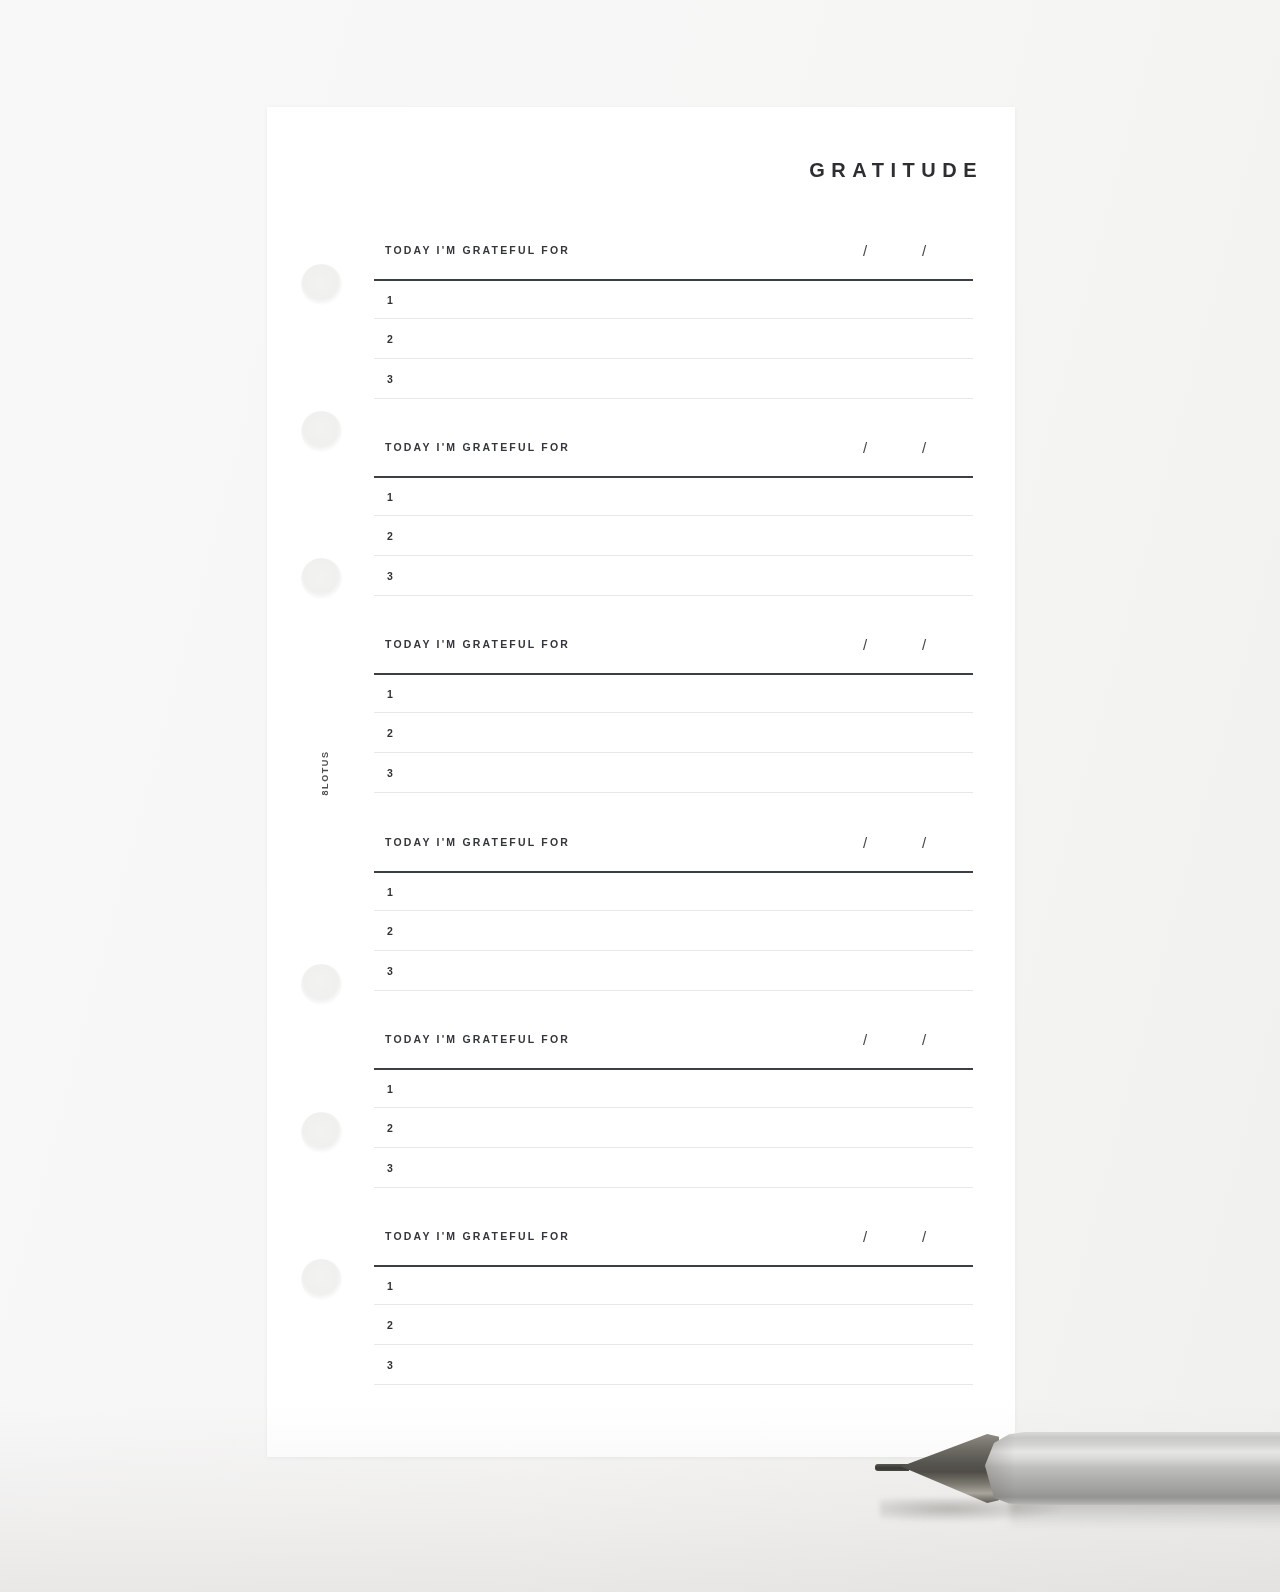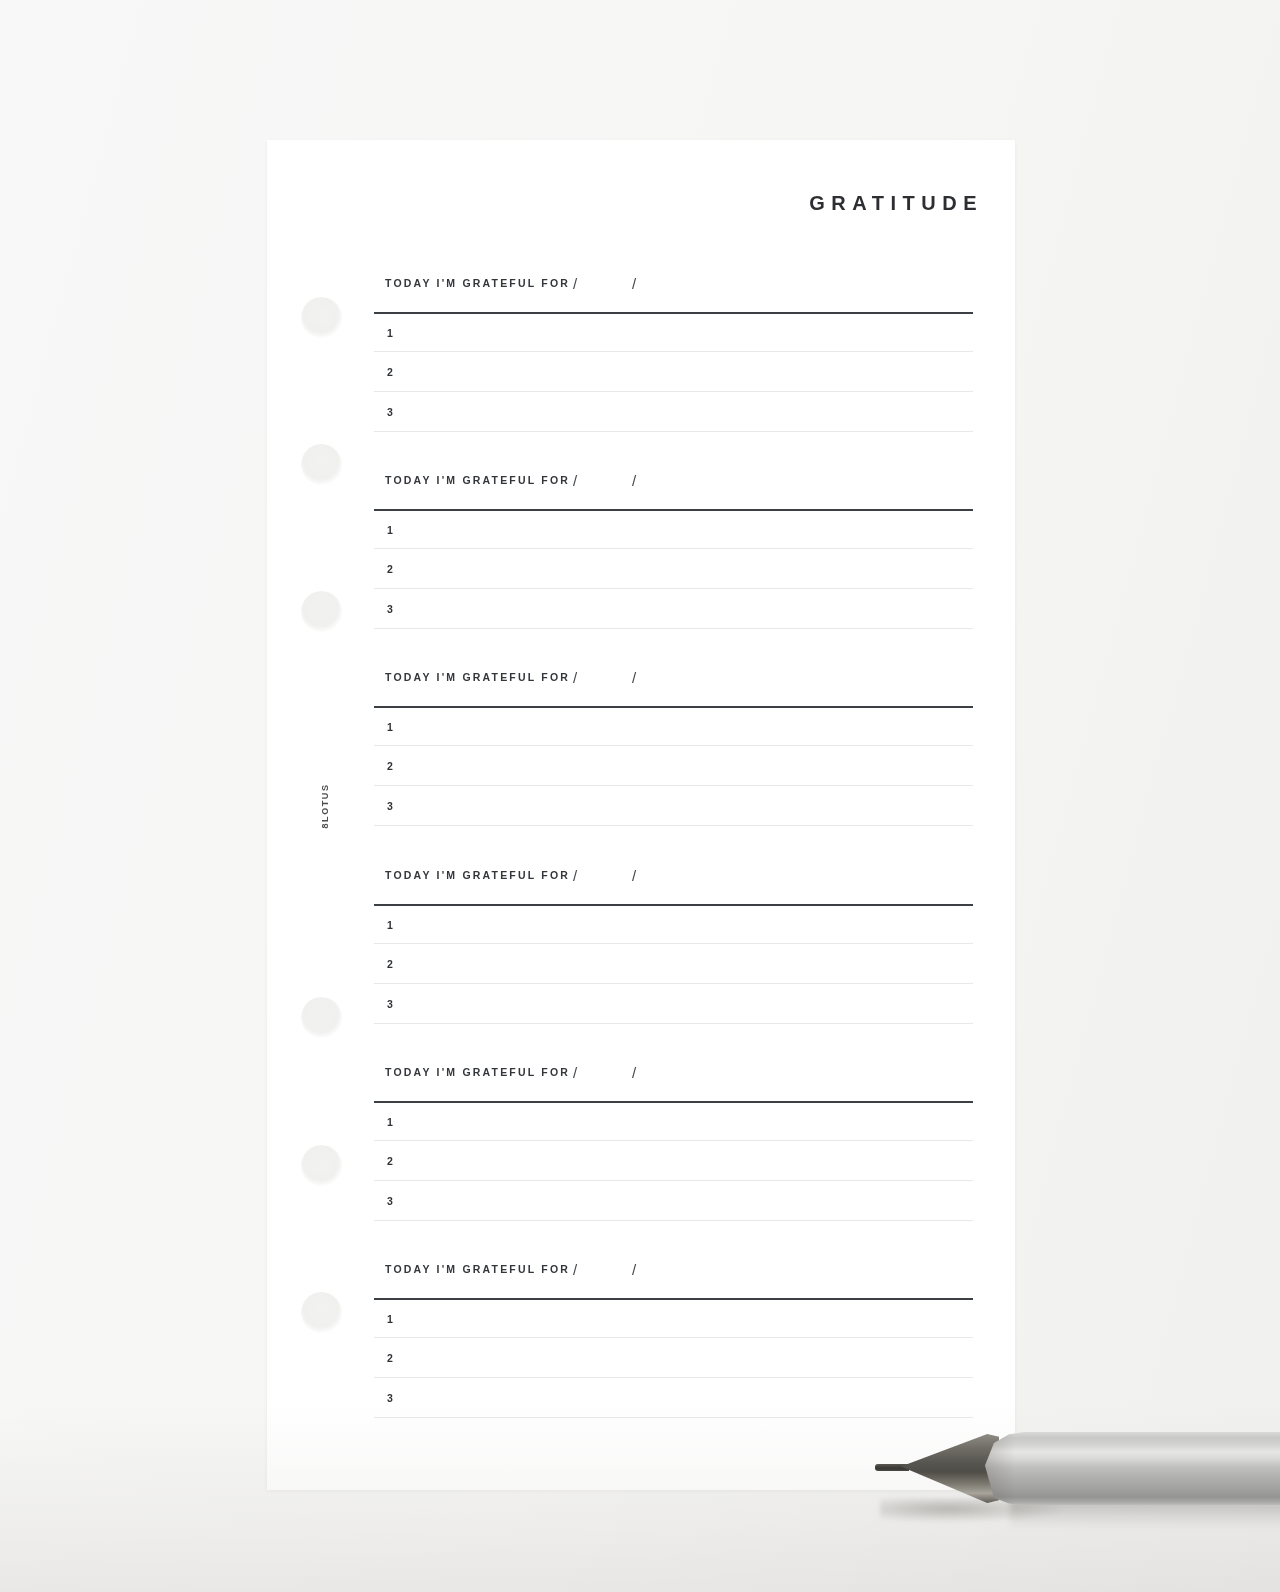--- a/index.html
+++ b/index.html
@@ -16,21 +16,21 @@
   .ground {
     position: absolute;
     left: 0; bottom: 0;
     width: 100%; height: 190px;
     background: linear-gradient(180deg, rgba(170,165,158,0) 0%, rgba(170,165,158,0.10) 60%, rgba(170,165,158,0.18) 100%);
   }
 
   
   .page {
     position: absolute;
-    left: 267px; top: 140px;
+    left: 267px; top: 107px;
     width: 748px; height: 1350px;
     background: #ffffff;
     box-shadow: 0 1px 4px rgba(0,0,0,0.05);
   }
   .page-title {
     position: absolute;
     top: 52px; right: 32px;
     font-size: 20px;
     font-weight: 600;
     letter-spacing: 6.5px;
@@ -72,21 +72,21 @@
   .entry.s2 { top: 329px; }
   .entry.s3 { top: 526px; }
   .entry.s4 { top: 724px; }
   .entry.s5 { top: 921px; }
   .entry.s6 { top: 1118px; }
 
   .entry-header {
     height: 22px;
     display: flex;
     align-items: center;
-    justify-content: flex-start;
+    justify-content: space-between;
   }
   .entry-title {
     padding-left: 11px;
     font-size: 10.5px;
     font-weight: bold;
     letter-spacing: 2.2px;
     color: #33363a;
     white-space: nowrap;
   }
   .date-slashes {

